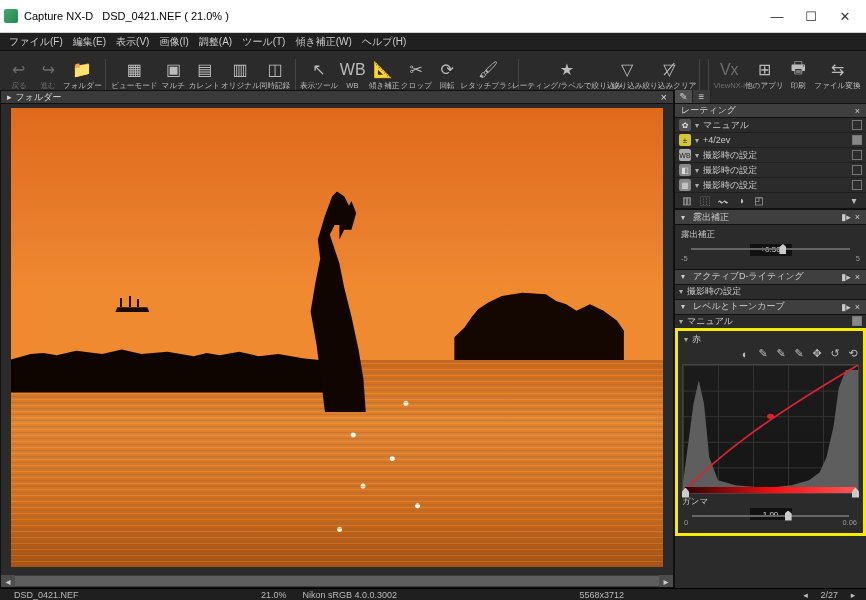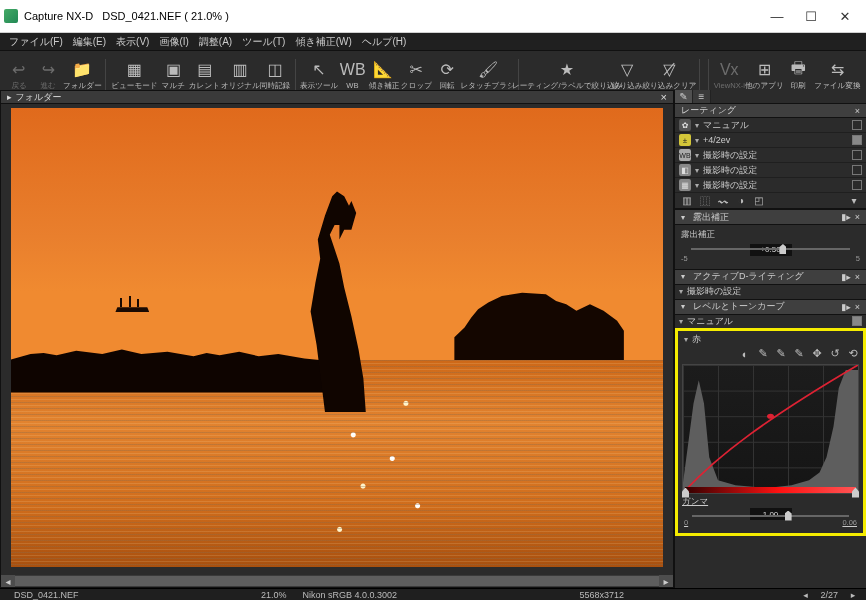--- a/index.html
+++ b/index.html
@@ -107,21 +107,21 @@
       linear-gradient(to right, #333 0 1px, transparent 1px),
       linear-gradient(to bottom, #333 0 1px, transparent 1px);
     background-size: 20% 20%; }
   
   .tc-hist { position:absolute; inset:0;}
   .tc-hist svg{ width:100%; height:100%; }
   .tc-redbar { position:absolute; left:2px; right:2px; bottom:0; height:6px; background:linear-gradient(to right,#300,#f11 55%,#f55);}
   .tc-handle-l,.tc-handle-r{ position:absolute; bottom:-5px; width:7px; height:10px; background:#ccc; clip-path:polygon(50% 0,100% 40%,100% 100%,0 100%,0 40%); cursor:grab;}
   .tc-handle-l{ left:-1px;} .tc-handle-r{ right:-1px;}
 
-  .gamma { padding:2px 2px 4px;text-decoration:underline;}
+  .gamma { padding:2px 2px 4px;}
   .gamma .slider-labels { padding:0 2px;}
   .gamma .value-center { margin-top:-14px;}
 
   
   .statusbar { position:absolute; left:0; right:0; bottom:0; height:12px; background:#1f1f1f; display:flex; align-items:center; color:#bbb; font-size:9px; padding:0 6px; border-top:1px solid #000;}
   .statusbar .spacer{ flex:1;}
   .statusbar .cell{ padding:0 8px;}
   .statusbar .btn{ width:14px; text-align:center; cursor:pointer;}
 
 </style>

